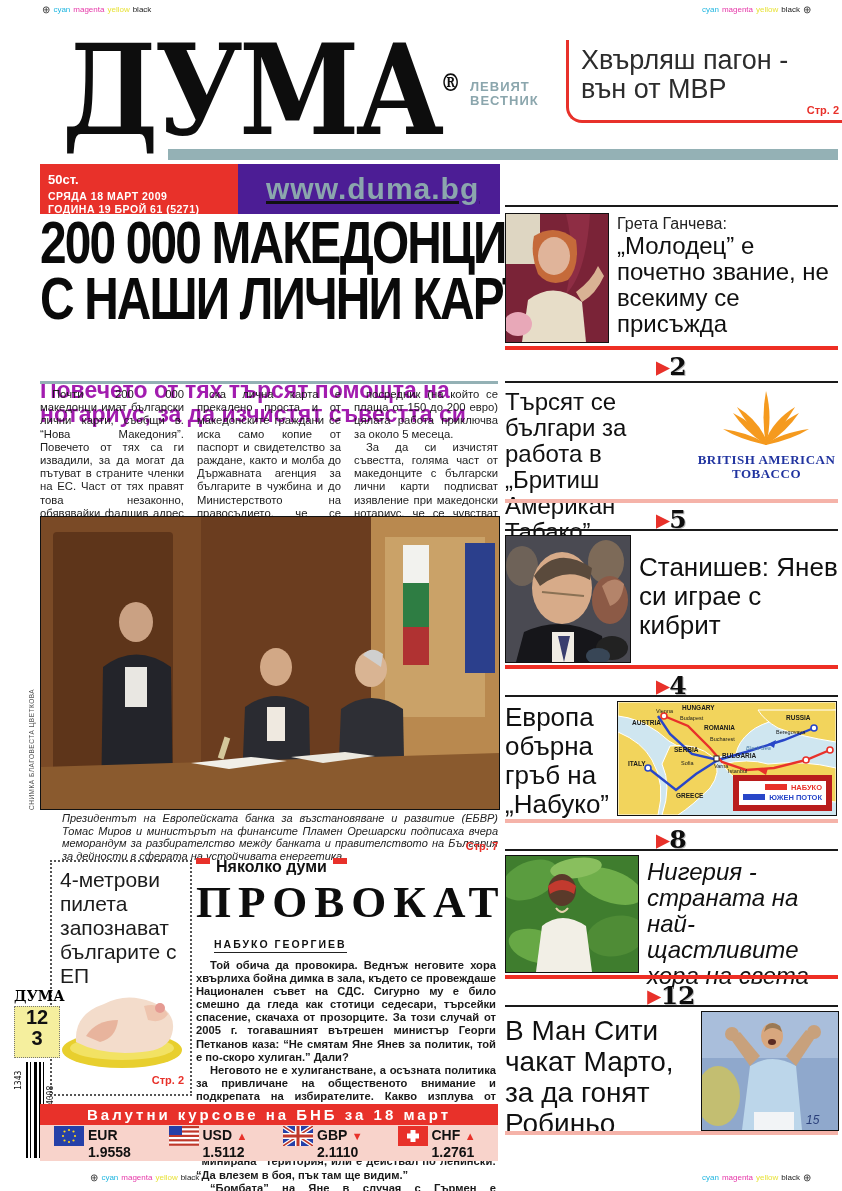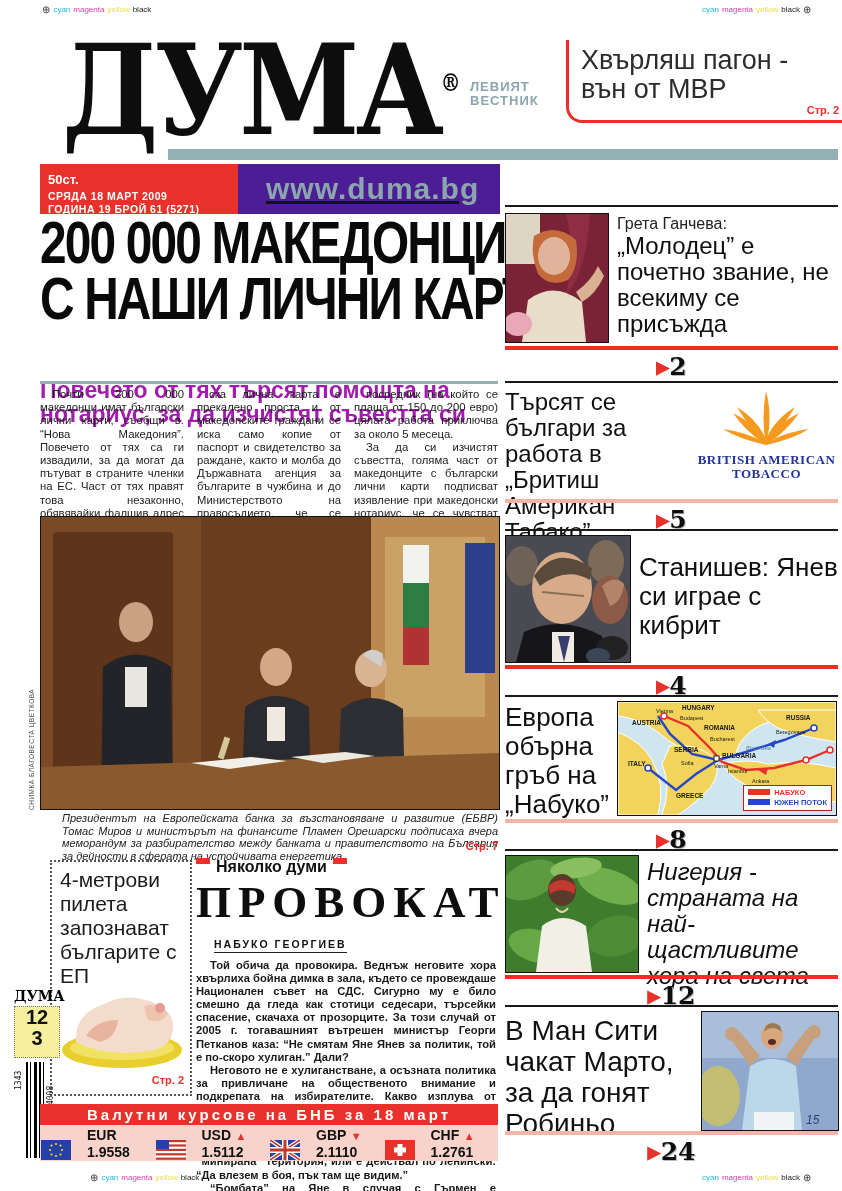--- a/index.html
+++ b/index.html
@@ -53,42 +53,42 @@
   #op-kicker .dash{width:14px;height:6px;background:#e8312a;display:inline-block;}
   #op-title{font-family:"Liberation Serif",serif;font-weight:bold;font-size:45px;letter-spacing:7px;color:#0d0d0d;}
   #op-author{font-weight:bold;font-size:10.5px;letter-spacing:2px;border-bottom:1.5px solid #222;
              display:inline-block;padding-bottom:2px;color:#111;}
   .op-body p{margin:0;font-weight:bold;font-size:11.2px;line-height:13.1px;text-align:justify;
              color:#1a1a1a;text-indent:14px;}
   
   #fxhead{background:#e8312a;color:#fff;font-weight:bold;font-size:15px;letter-spacing:3px;
           text-align:center;line-height:21px;}
   #fxbody{background:#f8d3cb;display:flex;align-items:center;}
-  .fx{display:flex;align-items:flex-end;gap:16px;flex:1;padding-left:1px;}
+  .fx{display:flex;align-items:flex-start;gap:4px;flex:1;padding-left:14px;}
   .fx .code{font-weight:bold;font-size:14px;color:#111;}
   .fx .val{font-weight:bold;font-size:14px;color:#111;}
   .fx .trend{font-size:11px;color:#e8312a;}
   
   .rule{background:#1a1a1a;height:2px;}
   .sb-title{font-size:24px;line-height:26px;color:#101010;}
   .sb-kicker{font-size:16px;color:#222;}
   .redbar{background:#ee2e24;height:4px;}
   .pinkbar{background:#f5b3a9;height:4px;}
   .pg{text-align:center;font-weight:bold;}
   .pg .arr{color:#e8312a;font-size:17px;vertical-align:2px;}
   .pg .num{font-family:"DejaVu Serif",serif;font-size:25px;color:#0d0d0d;text-shadow:1px 1px 0 #bbb;}
   .photo{border:1px solid #111;}
   
   #nabmap{border:1.5px solid #111;background:#cfe6f0;overflow:hidden;}
   .maplabel{position:absolute;font-weight:bold;color:#1a1a1a;white-space:nowrap;}
   .maplabel.country{font-size:6.5px;}
   .maplabel.city{font-size:5.5px;font-weight:normal;}
   .maplabel.sea{font-size:5.5px;color:#4d7fa8;font-style:italic;font-weight:normal;}
-  #maplegend{position:absolute;right:4px;bottom:4px;background:#fff;border:1px solid #b91c1c;
-             padding:2px 4px;font-weight:bold;font-size:7.5px;line-height:10px;}
+  #maplegend{position:absolute;right:4px;bottom:4px;background:#fff;border:6px solid #b91c1c;
+             padding:2px 4px;font-weight:bold;font-size:7.5px;line-height:10px;text-align:right;}
   #maplegend .sw{display:inline-block;width:22px;height:6px;margin-right:4px;}
   
   #batname{color:#2134a0;font-family:"Liberation Serif",serif;font-weight:bold;font-size:13px;
            text-align:center;line-height:14px;letter-spacing:.5px;}
 </style>
 </head>
 <body>
 
 <div id="page">
 
@@ -447,23 +447,20 @@
         <path d="M40,118 L48,54 Q70,40 94,54 L100,118 Z" fill="#bcd6ea"></path>
         <path d="M48,54 L28,26 L38,20 L58,44 Z" fill="#c8a17c"></path>
         <path d="M94,54 L114,24 L104,18 L84,44 Z" fill="#c8a17c"></path>
         <circle cx="30" cy="22" r="7" fill="#c8a17c"></circle>
         <circle cx="112" cy="20" r="7" fill="#c8a17c"></circle>
         <rect x="52" y="100" width="40" height="18" fill="#f2f4f6"></rect>
         <text x="104" y="112" font-size="12" fill="#2a3f7a" font-family="Liberation Sans,sans-serif" font-style="italic">15</text>
       </svg>
     </div>
     <div class="pinkbar abs" style="left:0;top:926px;width:333px;"></div>
-    <div class="pg abs" style="left:0;top:932px;width:333px;">
-      <span class="arr">▶</span><span class="num">24</span>
-    </div>
   </div>
 
   <div class="abs marks" style="left:90px;top:1172px;">
     <span class="reg">⊕</span>
     <span class="c">cyan</span>
     <span class="m">magenta</span>
     <span class="y">yellow</span>
     <span class="k">black</span>
   </div>
   <div class="abs marks" style="left:702px;top:1172px;">

